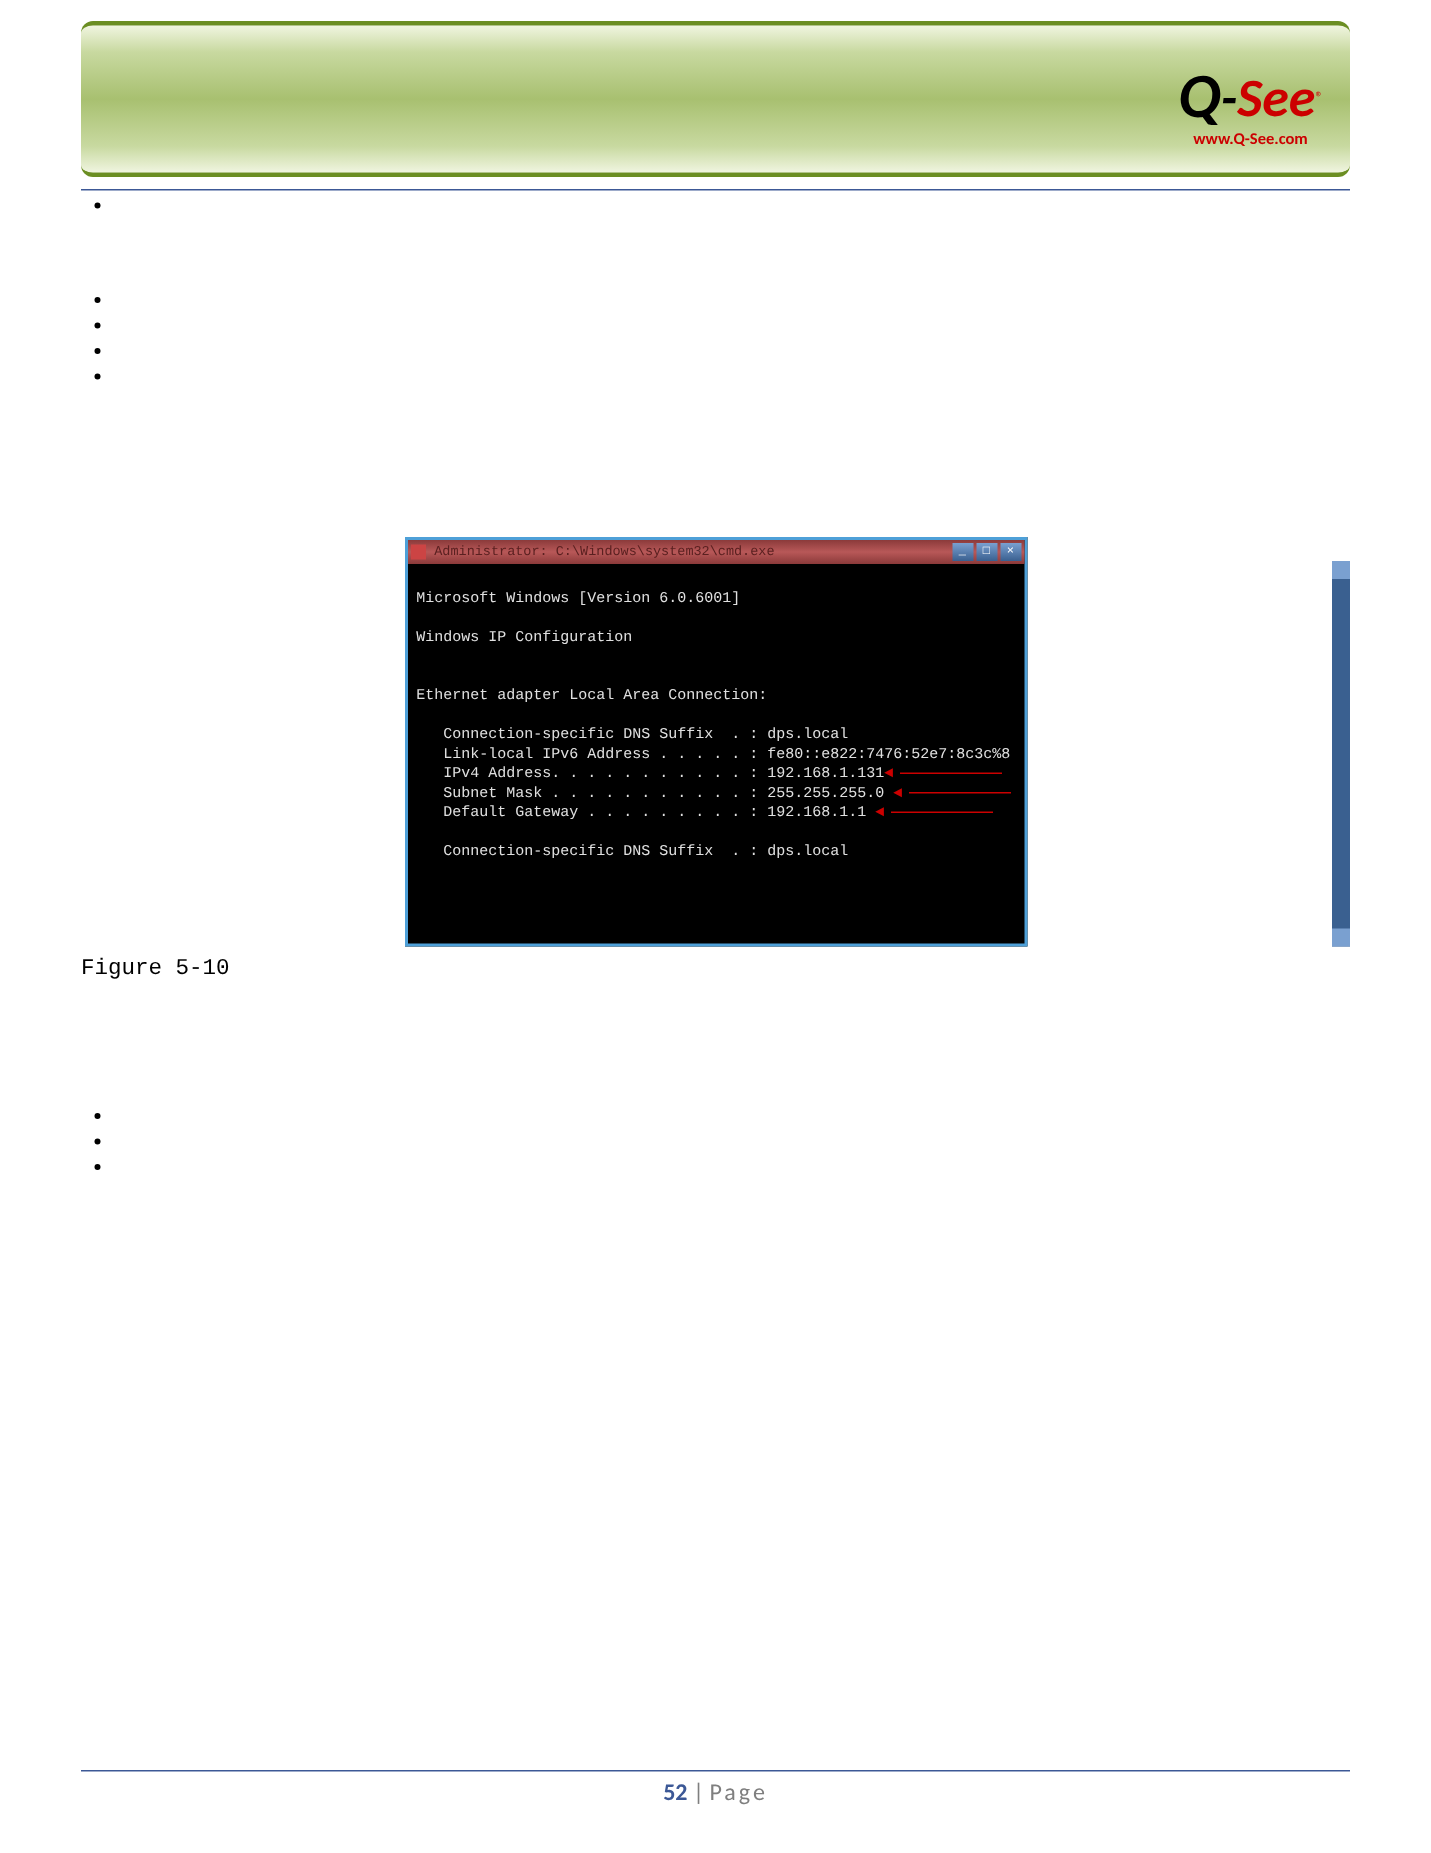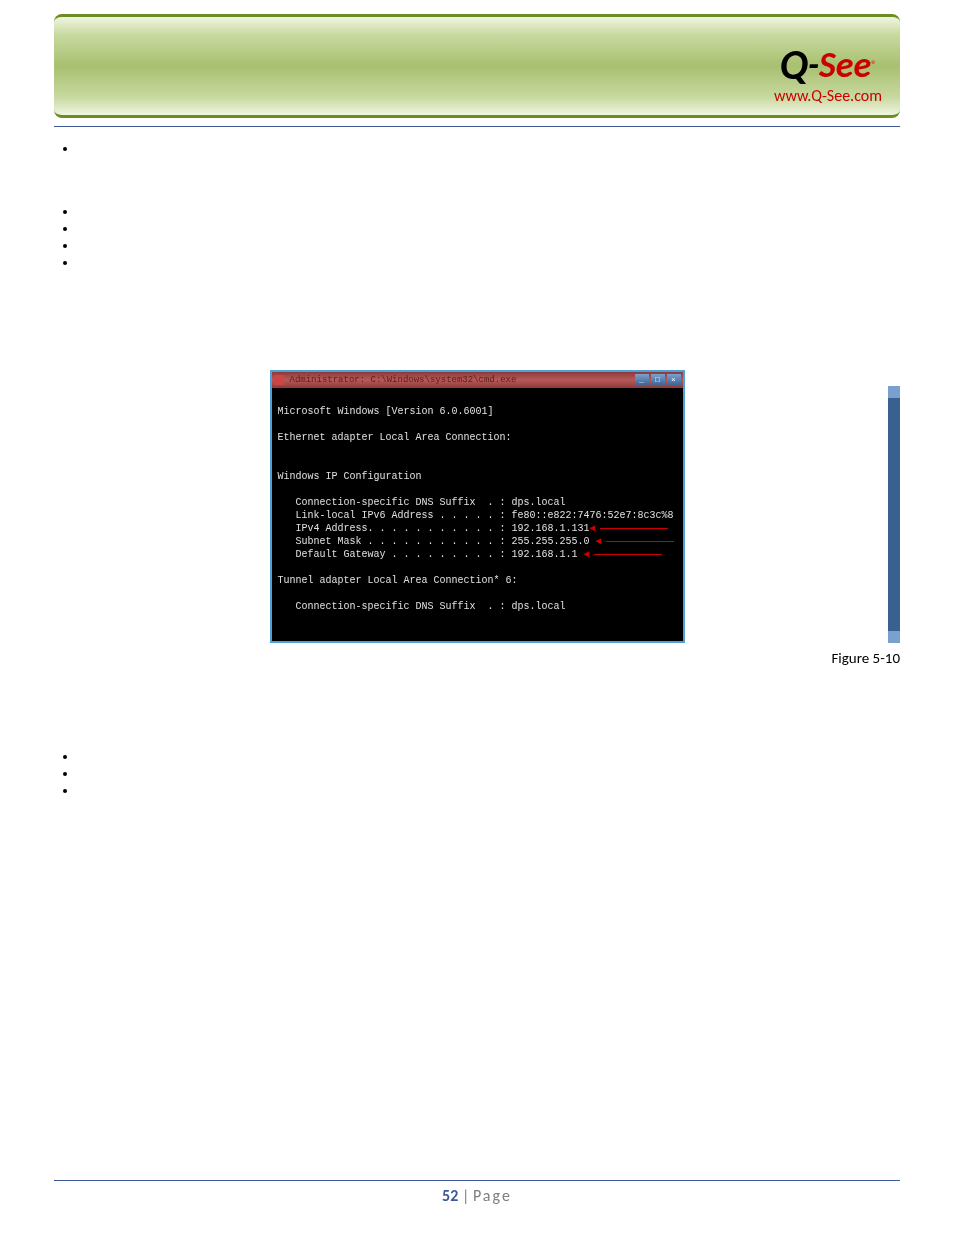--- a/index.html
+++ b/index.html
@@ -30,23 +30,23 @@
     flex-direction: column;
     align-items: center;
   }
   .logo-top {
     display: flex;
     align-items: center;
   }
   .logo-q { font-size: 42px; font-weight: bold; color: #000; font-style: italic; }
   .logo-see { font-size: 36px; font-weight: 900; color: #c00; font-style: italic; }
   .logo-r { font-size: 10px; color: #c00; vertical-align: super; }
-  .logo-url { font-size: 16px; color: #c00; font-weight: normal; margin-top: -4px; }
+  .logo-url { font-size: 11px; color: #c00; font-weight: bold; margin-top: -4px; }
   .content-line { position: absolute; top: 126px; left: 54px; width: 846px; border-top: 1px solid #3c5896; }
-  .body-area { position: absolute; top: 140px; left: 54px; width: 846px; color: #fff; font-size: 14px; }
+  .body-area { position: absolute; top: 128px; left: 54px; width: 846px; color: #fff; font-size: 14px; }
   ul { list-style: disc; margin-left: 24px; }
   ul li { color: #000; }
   ul li span { color: #fff; }
   .para { color: #fff; margin: 6px 0 6px 8px; }
   .cmd-window {
     width: 415px;
     margin: 14px auto 6px auto;
     border: 2px solid #4ea0d8;
     background: #000;
     font-family: "Courier New", monospace;
@@ -60,28 +60,28 @@
     align-items: center;
     padding: 0 4px;
     color: #333;
     font-size: 9px;
     position: relative;
   }
   .cmd-title .title-txt { color: #5a2020; margin-left: 14px; }
   .cmd-title .red-sq { width: 10px; height: 10px; background: #c44; position: absolute; left: 2px; }
   .win-btns { position: absolute; right: 2px; display: flex; gap: 2px; }
   .win-btn { width: 14px; height: 12px; background: linear-gradient(to bottom,#7aa0d0,#3a6090); font-size:8px; color:#fff; text-align:center; line-height:12px; }
-  .cmd-body { padding: 4px 6px 2px 6px; white-space: pre; line-height: 1.3; position: relative; }
+  .cmd-body { padding: 4px 6px 28px 6px; white-space: pre; line-height: 1.3; position: relative; }
   .scroll { position: absolute; right: 0; top: 16px; bottom: 0; width: 12px; background: #3a6090; }
   .scroll-thumb { position: absolute; top: 0; width: 12px; height: 12px; background: #7aa0d0; }
   .scroll-thumb2 { position: absolute; bottom: 0; width: 12px; height: 12px; background: #7aa0d0; }
   .arrow { color: #c00; font-weight: bold; }
   .cmd-body .line { display: block; }
   .red-line { display: inline-block; border-top: 1px solid #c00; width: 68px; vertical-align: middle; margin-left:4px; }
-  .caption { text-align: right; font-size: 15px; color: #000; margin-top: 4px; }
+  .caption { text-align: left; font-size: 15px; color: #000; margin-top: 4px; font-family: Liberation Mono, monospace; }
   .footer-line { position: absolute; bottom: 54px; left: 54px; width: 846px; border-top: 1px solid #3c5896; }
   .footer { position: absolute; bottom: 30px; width: 954px; text-align: center; font-size: 16px; }
   .footer .pg { color: #3c5896; font-weight: bold; }
   .footer .bar { color: #7f7f7f; }
   .footer .lbl { color: #7f7f7f; letter-spacing: 2px; }
 </style>
 </head>
 <body>
 
 <div class="header-banner">
@@ -121,25 +121,24 @@
           <div class="win-btn">□</div>
           <div class="win-btn">×</div>
         </div>
       </div>
       <div class="scroll">
         <div class="scroll-thumb"></div>
         <div class="scroll-thumb2"></div>
       </div>
       <div class="cmd-body">
 <span class="line">Microsoft Windows [Version 6.0.6001]</span>
+<span class="line">Windows IP Configuration</span>
+
 <span class="line">Ethernet adapter Local Area Connection:</span>
-
-<span class="line">Windows IP Configuration</span>
 <span class="line">   Connection-specific DNS Suffix  . : dps.local</span><span class="line">   Link-local IPv6 Address . . . . . : fe80::e822:7476:52e7:8c3c%8</span><span class="line"><span>   IPv4 Address. . . . . . . . . . . : 192.168.1.131</span><span class="arrow">◄</span><span class="red-line"></span></span><span class="line"><span>   Subnet Mask . . . . . . . . . . . : 255.255.255.0</span> <span class="arrow">◄</span><span class="red-line"></span></span><span class="line"><span>   Default Gateway . . . . . . . . . : 192.168.1.1</span> <span class="arrow">◄</span><span class="red-line"></span></span>
-<span class="line">Tunnel adapter Local Area Connection* 6:</span>
 <span class="line">   Connection-specific DNS Suffix  . : dps.local</span>
       </div>
     </div>
   </div>
 
   <div class="caption">Figure 5-10</div>
 
   <p class="para" style="margin-top:18px;">Step 7: On Your DVR, go to Main Menu (Fig 5-2 on page 48), click on Setting (Fig 5-3 on page 48), then click on Network (Fig 5-5 on page 49). The Network menu is shown in Fig 5-6 on page 49.</p>
   <p class="para">Step 8: Turn OFF DHCP and enter the information that was gathered from Steps 5 and 6</p>
 

